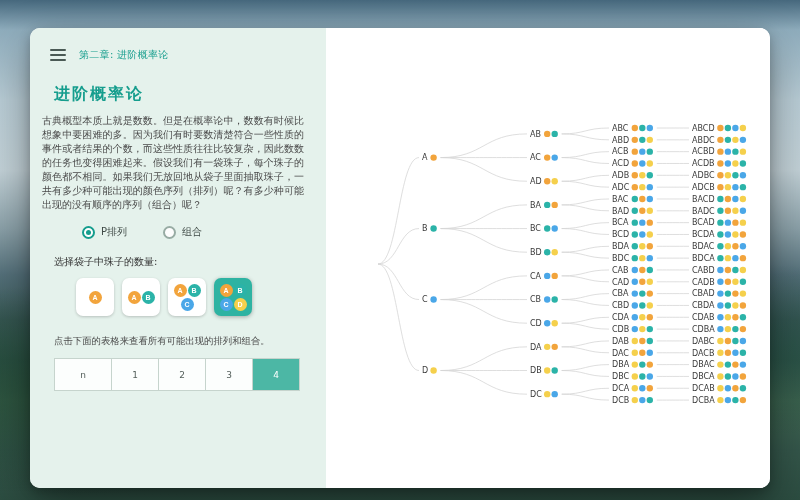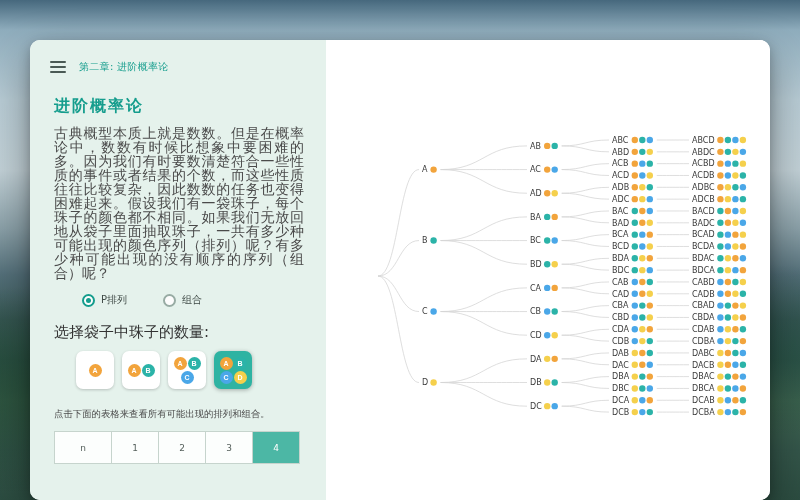--- a/index.html
+++ b/index.html
@@ -11,42 +11,42 @@
     background:
       radial-gradient(60% 30% at 10% 78%, rgba(20,60,40,.55), rgba(20,60,40,0) 70%),
       radial-gradient(50% 25% at 90% 70%, rgba(25,70,60,.45), rgba(25,70,60,0) 70%),
       linear-gradient(180deg,
         #46687d 0%, #8fadbd 6%, #b9cdd6 20%, #c3d2d8 34%,
         #8aa0a8 46%, #54707a 55%, #3a5a57 64%, #33584c 72%,
         #3f6550 80%, #34564a 90%, #2c4d41 100%);
   }
 
   .window {
-    position:absolute; left:30px; top:40px; width:740px; height:460px;
+    position:absolute; left:30px; top:28px; width:740px; height:460px;
     background:#fff; border-radius:10px; overflow:hidden; display:flex;
     box-shadow:0 18px 45px rgba(0,0,0,.38), 0 4px 12px rgba(0,0,0,.25);
   }
 
   
   .sidebar { width:296px; background:#e5f2ec; height:100%; position:relative; flex-shrink:0; }
   .sidebar-header { display:flex; align-items:center; gap:13px; padding:20px 20px 4px 20px; }
   .menu-btn { width:16px; height:12px; display:flex; flex-direction:column; justify-content:space-between; cursor:pointer; background:none; border:none; }
   .menu-btn i { display:block; height:2px; background:#4a5a55; border-radius:1px; }
   .chapter-title { color:#159d8d; font-size:10px; letter-spacing:.3px; }
   .heading { color:#159d8d; font-size:16px; font-weight:bold; letter-spacing:2px; padding:18px 24px 9px 24px; }
-  .paragraph { padding:0 22px 0 24px; font-size:14px; color:#4a4a4a; line-height:14px; text-align:justify; }
+  .paragraph { padding:0 22px 0 12px; font-size:10px; color:#4a4a4a; line-height:14px; text-align:justify; }
 
   .radio-row { display:flex; gap:36px; padding:13px 24px 0 52px; align-items:flex-start; }
   .radio-item { display:flex; align-items:center; cursor:pointer; }
   .radio { width:13px; height:13px; border-radius:50%; border:2px solid #98aca4; background:#fdfdfd; display:inline-block; position:relative; }
   .radio.selected { border-color:#159d8d; }
   .radio.selected::after { content:""; position:absolute; inset:2px; border-radius:50%; background:#159d8d; }
   .radio-label { font-size:10px; color:#3f4a46; margin-left:6px; }
 
-  .bead-count-label { padding:16px 20px 9px 24px; font-size:15px; color:#333; }
+  .bead-count-label { padding:16px 20px 9px 24px; font-size:10px; color:#333; }
   .bead-buttons { display:flex; gap:8px; padding:0 24px 0 46px; }
   .bead-btn { width:38px; height:38px; border-radius:7px; background:#fff; border:none; cursor:pointer;
     box-shadow:0 1px 3px rgba(0,0,0,.2); display:flex; flex-wrap:wrap; align-items:center; justify-content:center;
     gap:1px; padding:4px; align-content:center; }
   .bead-btn.selected { background:#2eb3a2; box-shadow:0 1px 4px rgba(0,0,0,.3); }
   .bead { width:13px; height:13px; border-radius:50%; color:#fff; font-size:7px; font-weight:bold;
     display:flex; align-items:center; justify-content:center; }
 
   .table-hint { padding:19px 28px 10px 24px; font-size:9.4px; color:#4a4a4a; }
   .perm-table { margin-left:24px; border-collapse:collapse; }

